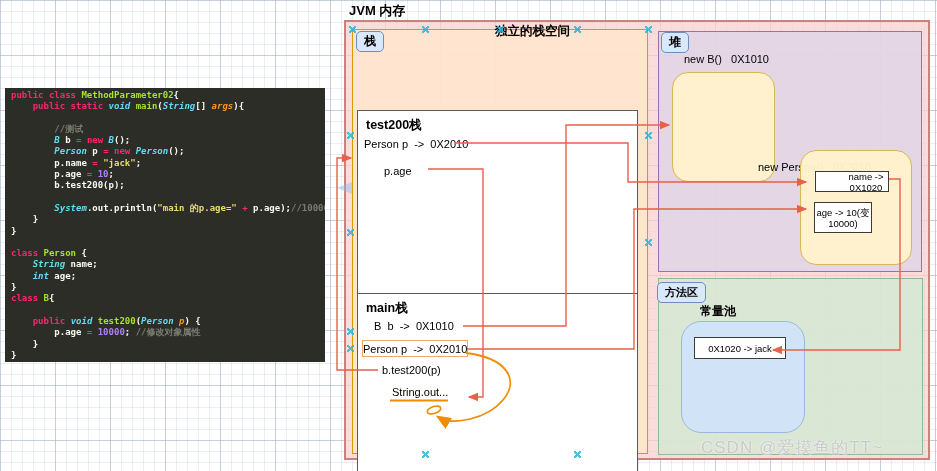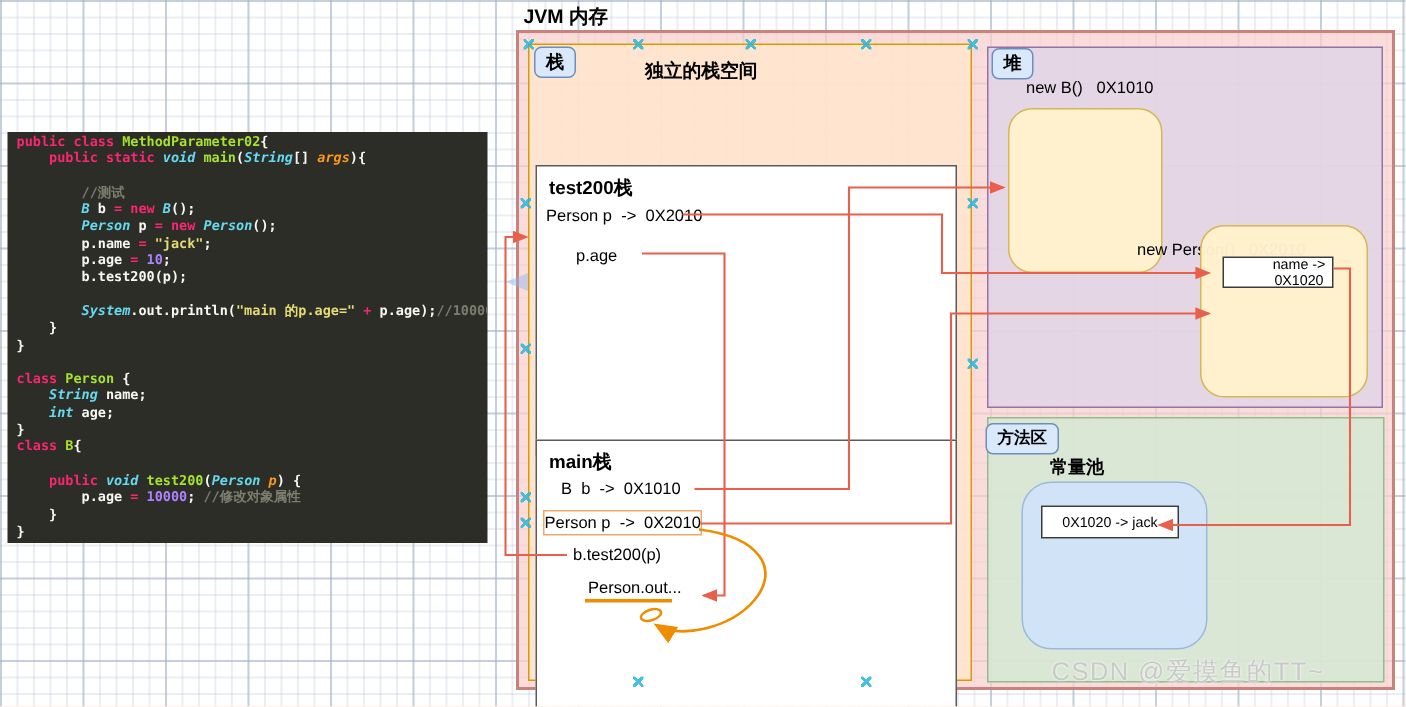--- a/index.html
+++ b/index.html
@@ -63,42 +63,44 @@
   <pre class="code" id="code-block"><div class="cl"><span class="tk-kw">public class </span><span class="tk-fn">MethodParameter02</span><span class="tk-pl">{</span></div><div class="cl"><span class="tk-pl">    </span><span class="tk-kw">public static </span><span class="tk-ty">void</span><span class="tk-pl"> </span><span class="tk-fn">main</span><span class="tk-pl">(</span><span class="tk-ty">String</span><span class="tk-pl">[] </span><span class="tk-ar">args</span><span class="tk-pl">){</span></div><div class="cl">&nbsp;</div><div class="cl"><span class="tk-pl">        </span><span class="tk-co">//测试</span></div><div class="cl"><span class="tk-pl">        </span><span class="tk-ty">B</span><span class="tk-pl"> b </span><span class="tk-kw">=</span><span class="tk-pl"> </span><span class="tk-kw">new</span><span class="tk-pl"> </span><span class="tk-ty">B</span><span class="tk-pl">();</span></div><div class="cl"><span class="tk-pl">        </span><span class="tk-ty">Person</span><span class="tk-pl"> p </span><span class="tk-kw">=</span><span class="tk-pl"> </span><span class="tk-kw">new</span><span class="tk-pl"> </span><span class="tk-ty">Person</span><span class="tk-pl">();</span></div><div class="cl"><span class="tk-pl">        p.name </span><span class="tk-kw">=</span><span class="tk-pl"> </span><span class="tk-st">"jack"</span><span class="tk-pl">;</span></div><div class="cl"><span class="tk-pl">        p.age </span><span class="tk-kw">=</span><span class="tk-pl"> </span><span class="tk-nu">10</span><span class="tk-pl">;</span></div><div class="cl"><span class="tk-pl">        b.test200(p);</span></div><div class="cl">&nbsp;</div><div class="cl"><span class="tk-pl">        </span><span class="tk-ty">System</span><span class="tk-pl">.out.println(</span><span class="tk-st">"main 的p.age="</span><span class="tk-pl"> </span><span class="tk-kw">+</span><span class="tk-pl"> p.age);</span><span class="tk-co">//10000</span></div><div class="cl"><span class="tk-pl">    }</span></div><div class="cl"><span class="tk-pl">}</span></div><div class="cl">&nbsp;</div><div class="cl"><span class="tk-kw">class </span><span class="tk-fn">Person</span><span class="tk-pl"> {</span></div><div class="cl"><span class="tk-pl">    </span><span class="tk-ty">String</span><span class="tk-pl"> name;</span></div><div class="cl"><span class="tk-pl">    </span><span class="tk-ty">int</span><span class="tk-pl"> age;</span></div><div class="cl"><span class="tk-pl">}</span></div><div class="cl"><span class="tk-kw">class </span><span class="tk-fn">B</span><span class="tk-pl">{</span></div><div class="cl">&nbsp;</div><div class="cl"><span class="tk-pl">    </span><span class="tk-kw">public </span><span class="tk-ty">void</span><span class="tk-pl"> </span><span class="tk-fn">test200</span><span class="tk-pl">(</span><span class="tk-ty">Person</span><span class="tk-pl"> </span><span class="tk-ar">p</span><span class="tk-pl">) {</span></div><div class="cl"><span class="tk-pl">        p.age </span><span class="tk-kw">=</span><span class="tk-pl"> </span><span class="tk-nu">10000</span><span class="tk-pl">; </span><span class="tk-co">//修改对象属性</span></div><div class="cl"><span class="tk-pl">    }</span></div><div class="cl"><span class="tk-pl">}</span></div></pre>
 
   <div class="jvm-title">JVM 内存</div>
 
   <div class="box pink"></div>
   <div class="box orangebox"></div>
   <div class="box purplebox"></div>
   <div class="box greenbox"></div>
 
   <div class="badge" style="left:356px;top:31px;"><span>栈</span></div>
-  <div class="sec-title" style="left:430px;top:39px;width:140px;text-align:left;">独立的栈空间</div>
+  <div class="sec-title" style="left:430px;top:23px;width:140px;text-align:right;">独立的栈空间</div>
 
   <div class="frame" style="top:110px;">
     <div class="ft">test200栈</div>
     <div class="lbl" style="left:6px;top:27px;">Person p  -&gt;  0X2010</div>
     <div class="lbl" style="left:26px;top:54px;">p.age</div>
   </div>
 
   <div class="frame" style="top:293px;">
     <div class="ft">main栈</div>
     <div class="lbl" style="left:16px;top:26px;">B  b  -&gt;  0X1010</div>
     <div class="pbox"><span>Person p  -&gt;  0X2010</span></div>
     <div class="lbl" style="left:24px;top:70px;">b.test200(p)</div>
-    <div class="lbl" style="left:34px;top:92px;">Person.out...</div>
+    <div class="lbl" style="left:34px;top:92px;">String.out...</div>
   </div>
 
   <div class="badge" style="left:661px;top:32px;"><span>堆</span></div>
   <div class="lbl" style="left:684px;top:53px;">new B()   0X1010</div>
   <div class="obj" style="left:672px;top:72px;width:103px;height:110px;"></div>
   <div class="lbl" style="left:758px;top:137px;margin-top:24px;">new Person()   0X2010</div>
   <div class="obj" style="left:800px;top:150px;width:112px;height:115px;"></div>
   <div class="field" style="left:815px;top:171px;width:74px;height:21px;padding-left:28px;"><span>name -&gt; 0X1020</span></div>
+  <div class="field" style="left:814px;top:202px;width:58px;height:31px;"><span>age -&gt; 10(变
+10000)</span></div>
 
   <div class="badge" style="left:657px;top:282px;font-size:11px;text-align:center;"><span>方法区</span></div>
   <div class="sec-title" style="left:700px;top:303px;width:80px;font-size:12px;">常量池</div>
   <div class="pool"></div>
   <div class="field" style="left:694px;top:337px;width:92px;height:22px;"><span>0X1020 -&gt; jack</span></div>
 
   <div class="watermark">CSDN @爱摸鱼的TT~</div>
 
   <svg class="overlay" width="937" height="471" viewBox="0 0 937 471">
     <defs>

